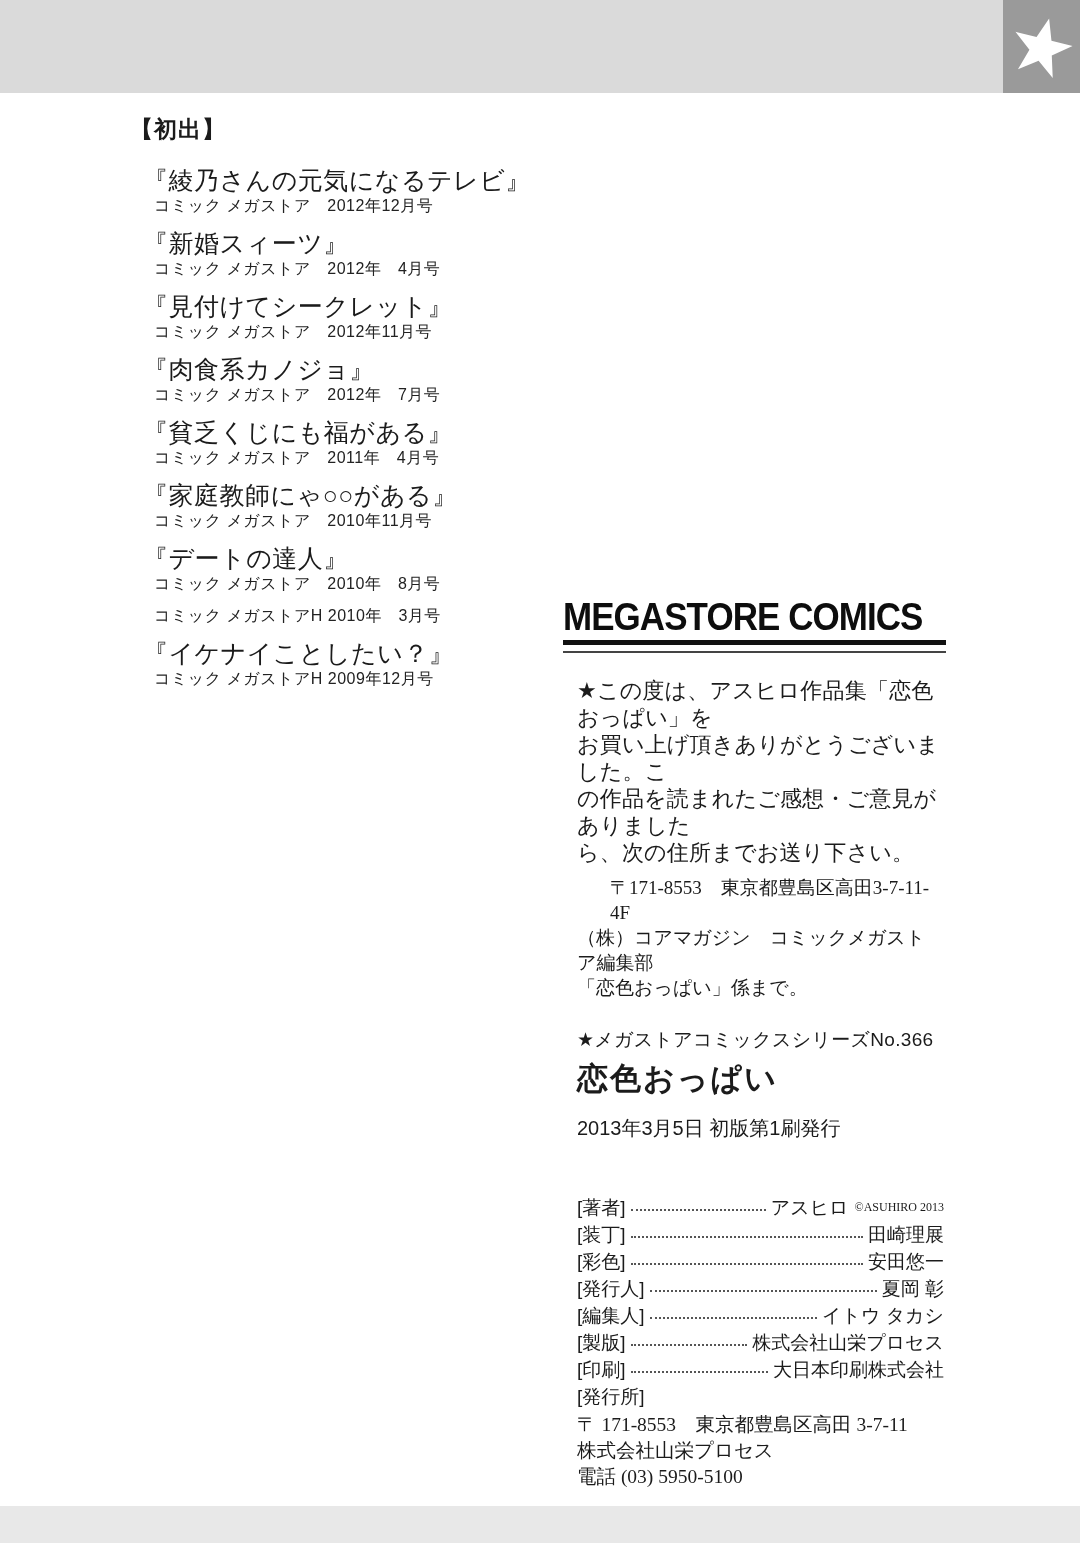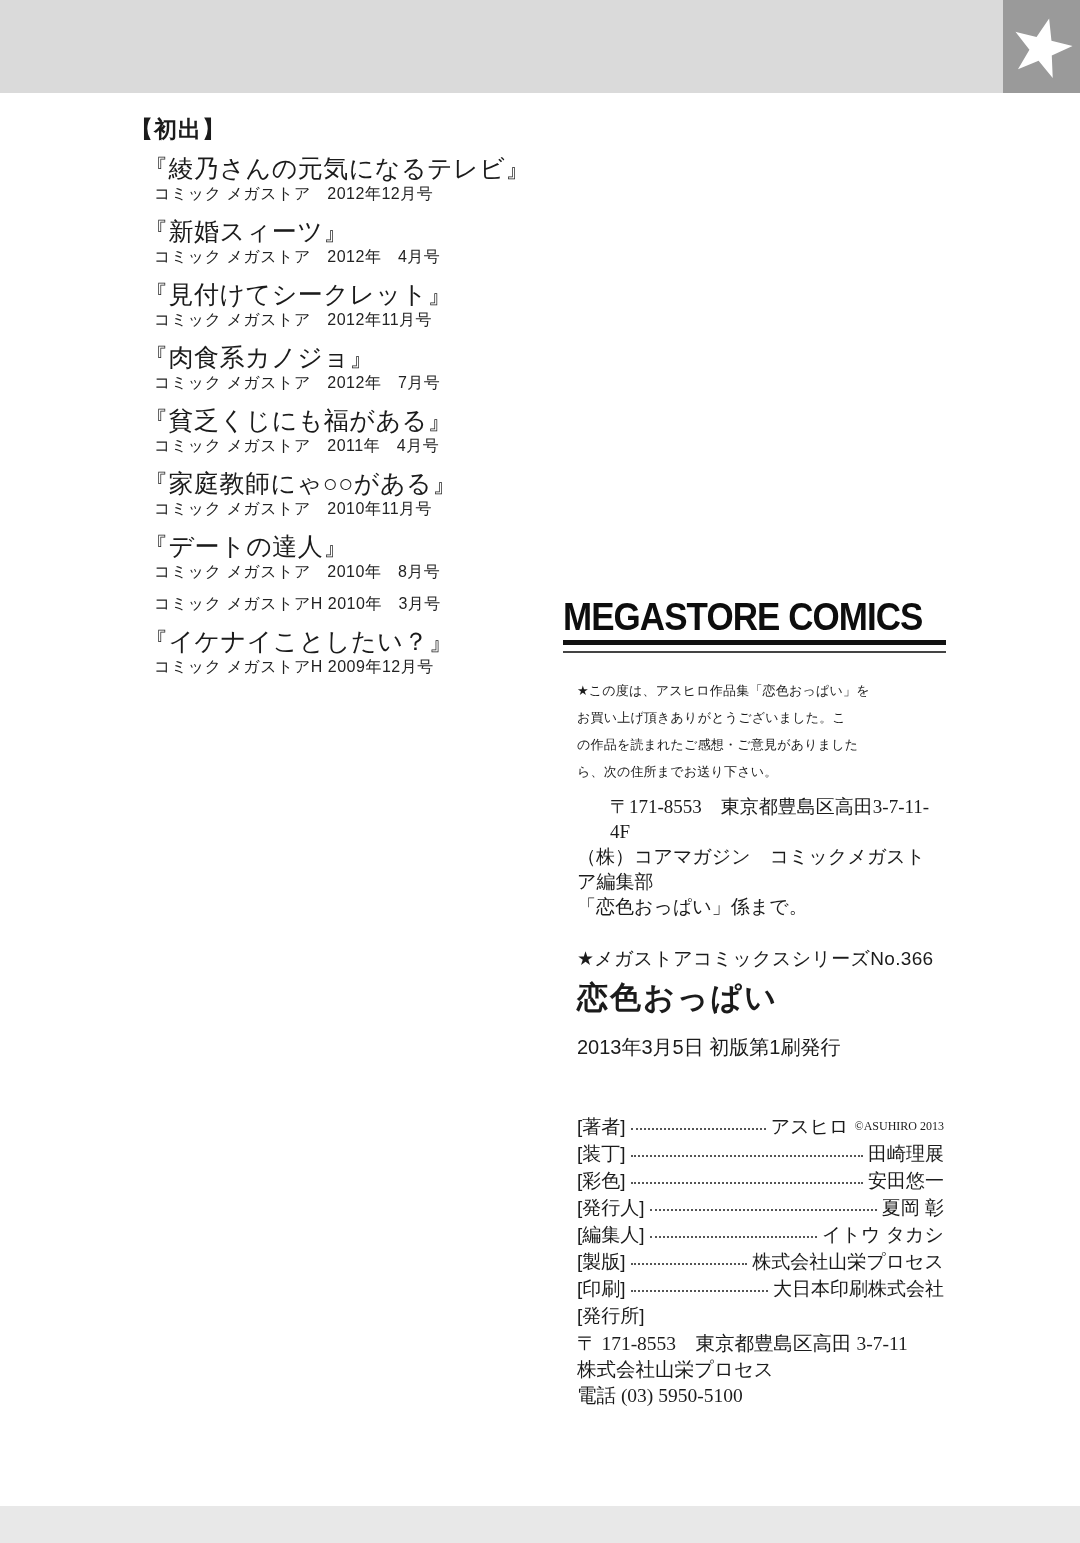--- a/index.html
+++ b/index.html
@@ -25,21 +25,21 @@
   .bottom-band {
     position:absolute; left:0; top:1506px; width:1080px; height:37px;
     background:#e8e8e8;
   }
 
   
   .first-pub {
     position:absolute; left:130px; top:114px; width:450px;
   }
   .first-pub-heading {
-    font-size:23px; font-weight:700; letter-spacing:1px; margin-bottom:8px;
+    font-size:23px; font-weight:700; letter-spacing:1px; margin-bottom:20px;
   }
   .pub-entry { margin-bottom:13px; }
   .pub-title {
     font-size:25px; font-weight:500; margin-left:13px; line-height:30px;
     letter-spacing:0.5px;
   }
   .pub-info {
     font-size:16px; margin-left:24px; margin-top:1px; line-height:19px;
     color:#222; letter-spacing:0.5px;
   }
@@ -54,21 +54,21 @@
     white-space:nowrap; color:#0d0d0d; line-height:42px;
   }
   .rule-thick { height:5px; background:#111; }
   .rule-thin  { height:2px; background:#444; }
   .rules-top .rule-thick { margin-top:2px; }
   .rules-top .rule-thin  { margin-top:6px; }
 
   .col-inner { padding-left:14px; padding-right:2px; }
 
   .thanks {
-    margin-top:24px; font-size:13px; line-height:27px; letter-spacing:0.2px;
+    margin-top:24px; font-size:22px; line-height:27px; letter-spacing:0.2px;
   }
   .address { margin-top:9px; }
   .address-line0 {
     font-family:"Liberation Serif","DejaVu Serif",serif;
     font-size:19px; line-height:25px;margin-left:33px;
   }
   .address-line { font-size:19px; line-height:25px; }
   .awaiting { margin-top:9px; font-size:19px; line-height:25px; }
 
   .series-line { margin-top:27px; font-size:19px; letter-spacing:0.3px; }

